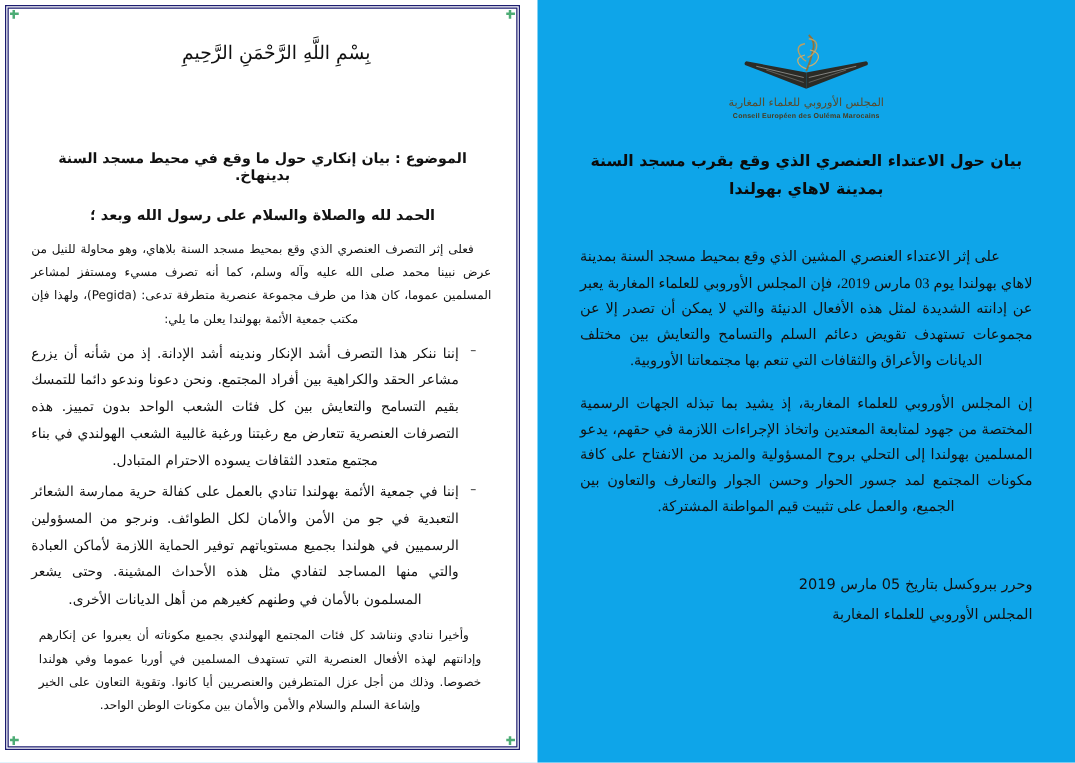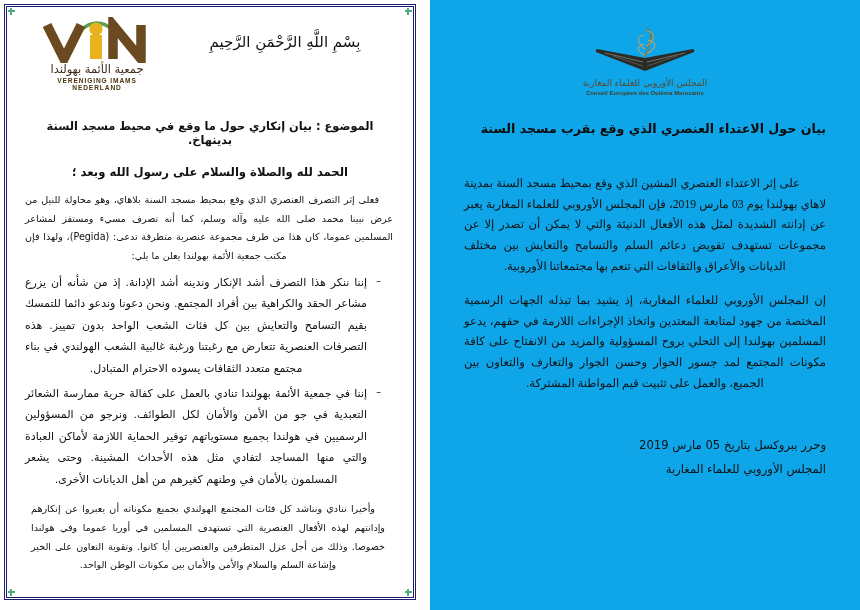--- a/index.html
+++ b/index.html
@@ -199,21 +199,21 @@
   }
   .ceom-fr {
     font-size: 5.6px;
     color: #4a3a1c;
     font-weight: bold;
     letter-spacing: .2px;
     margin-top: 2px;
     font-family: "Liberation Sans", sans-serif;
   }
   .r-title {
-    text-align: right;
+    text-align: center;
     font-size: 12.6px;
     font-weight: bold;
     color: #0b0b0b;
     line-height: 1.75;
     margin-top: 22px;
     font-family: "DejaVu Sans", serif;
   }
   .r-para {
     font-size: 11.6px;
     line-height: 1.78;
@@ -243,38 +243,20 @@
 
   <div class="doc-left">
 
     <span class="corner-handle ch-tl"></span>
     <span class="corner-handle ch-tr"></span>
     <span class="corner-handle ch-bl"></span>
     <span class="corner-handle ch-br"></span>
 
     <div class="header-row">
 
-      <div class="vin-logo">
-        <div class="vin-mark">
-          <svg viewBox="0 0 120 46" width="120" height="46" aria-hidden="true">
-
-            <path d="M44 13 Q60 -1 76 13" stroke="#5f9e4e" stroke-width="3.4" fill="none" stroke-linecap="round"></path>
-
-            <path d="M10 8 L27 42 L44 8" stroke="#6b4a21" stroke-width="9.5" fill="none" stroke-linejoin="miter" stroke-linecap="butt"></path>
-
-            <rect x="53" y="18" width="12" height="24" fill="#e8b21e"></rect>
-
-            <circle cx="59" cy="12" r="6.6" fill="#e8b21e"></circle>
-
-            <path d="M76 42 L76 8 L104 42 L104 8" stroke="#6b4a21" stroke-width="9.5" fill="none" stroke-linejoin="miter"></path>
-          </svg>
-        </div>
-        <div class="vin-ar">جمعية الأئمة بهولندا</div>
-        <div class="vin-en">VERENIGING IMAMS NEDERLAND</div>
-      </div>
 
       <div class="basmala">بِسْمِ اللَّهِ الرَّحْمَنِ الرَّحِيمِ</div>
     </div>
 
 
     <div class="subject-line">الموضوع : بيان إنكاري حول ما وقع في محيط مسجد السنة بدينهاخ.</div>
 
     <div class="hamdala">الحمد لله والصلاة والسلام على رسول الله وبعد ؛</div>
 
     <div class="body-left">
@@ -310,20 +292,21 @@
         <path d="M54 38 L92 29" stroke="#ffffff" stroke-width=".6" opacity=".55"></path>
         <path d="M50 42 L20 32" stroke="#ffffff" stroke-width=".5" opacity=".4"></path>
         <path d="M54 42 L84 32" stroke="#ffffff" stroke-width=".5" opacity=".4"></path>
       </svg>
       <div class="ceom-ar">المجلس الأوروبي للعلماء المغاربة</div>
       <div class="ceom-fr">Conseil Européen des Ouléma Marocains</div>
     </div>
 
     <div class="r-title">
       <div>بيان حول الاعتداء العنصري الذي وقع بقرب مسجد السنة</div>
+      <div>بمدينة لاهاي بهولندا</div>
     </div>
 
     <p class="r-para first">على إثر الاعتداء العنصري المشين الذي وقع بمحيط مسجد السنة بمدينة لاهاي بهولندا يوم 03 مارس 2019، فإن المجلس الأوروبي للعلماء المغاربة يعبر عن إدانته الشديدة لمثل هذه الأفعال الدنيئة والتي لا يمكن أن تصدر إلا عن مجموعات تستهدف تقويض دعائم السلم والتسامح والتعايش بين مختلف الديانات والأعراق والثقافات التي تنعم بها مجتمعاتنا الأوروبية.</p>
     <p class="r-para tight">إن المجلس الأوروبي للعلماء المغاربة، إذ يشيد بما تبذله الجهات الرسمية المختصة من جهود لمتابعة المعتدين واتخاذ الإجراءات اللازمة في حقهم، يدعو المسلمين بهولندا إلى التحلي بروح المسؤولية والمزيد من الانفتاح على كافة مكونات المجتمع لمد جسور الحوار وحسن الجوار والتعارف والتعاون بين الجميع، والعمل على تثبيت قيم المواطنة المشتركة.</p>
 
     <div class="r-sign">
       <div>وحرر ببروكسل بتاريخ 05 مارس 2019</div>
       <div>المجلس الأوروبي للعلماء المغاربة</div>
     </div>
   </div>

